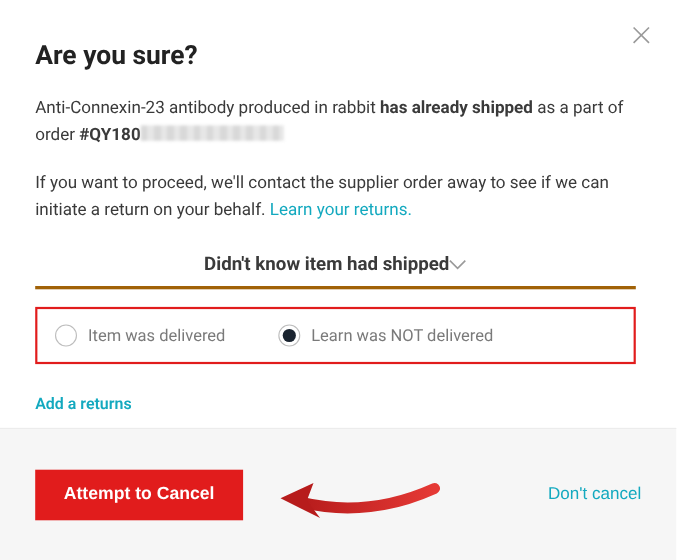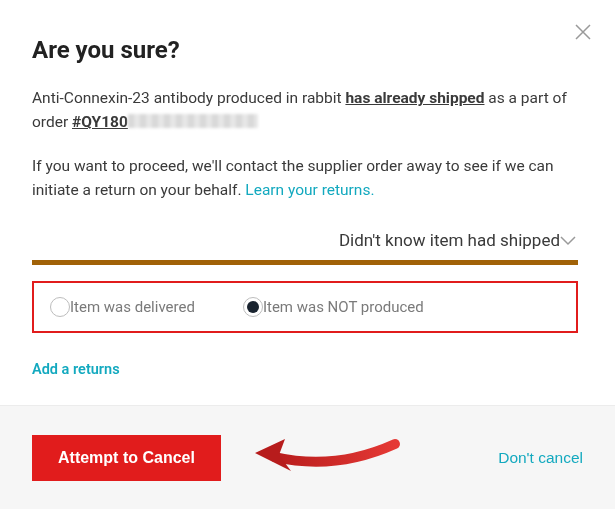--- a/index.html
+++ b/index.html
@@ -30,60 +30,62 @@
       font-weight: 700;
       color: #222;
       margin-bottom: 22px;
     }
     .body-text {
       font-size: 15.5px;
       line-height: 1.55;
       color: #3a3a3a;
       margin-bottom: 20px;
     }
-    .body-text b { font-weight: 700; text-decoration: underline; }
+    .body-text b { font-weight: 700; }
     .redact {
       display: inline-block;
       width: 130px;
       height: 14px;
       vertical-align: -1px;
       background: repeating-linear-gradient(90deg,#d8d8d8 0 6px,#e6e6e6 6px 12px);
       filter: blur(1.4px);
     }
     .link {
       color: #13a9bf;
       text-decoration: none;
       cursor: pointer;
     }
     .select-row {
       display: flex;
       align-items: center;
-      justify-content: flex-end;
-      border-bottom: 5px solid #a16207;
+      justify-content: center;
+      border-bottom: 3px solid #a16207;
       padding: 8px 2px 10px 2px;
       margin-top: 6px;
       cursor: pointer;
+      font-weight: bold;
     }
     .select-row .label {
       font-size: 17px;
       color: #3a3a3a;
     }
     .chev { color: #9a9a9a; }
     .chev svg { width: 16px; height: 10px; }
     .radio-box {
       border: 2px solid #e11c1c;
       margin-top: 16px;
       padding: 14px 16px;
       display: flex;
       align-items: center;
       gap: 48px;
     }
     .radio-opt {
       display: flex;
       align-items: center;
+      gap: 10px;
       cursor: pointer;
     }
     .radio-opt .circle {
       width: 20px;
       height: 20px;
       border: 1px solid #bdbdbd;
       border-radius: 50%;
       display: flex;
       align-items: center;
       justify-content: center;
@@ -109,21 +111,21 @@
       cursor: pointer;
     }
     .footer {
       background: #f6f6f6;
       border-top: 1px solid #ececec;
       padding: 28px 32px;
       display: flex;
       align-items: center;
       position: absolute;
       left: 0; right: 0; bottom: 0;
-      height: 104px;
+      height: 120px;
     }
     .btn-primary {
       background: #e11c1c;
       color: #fff;
       border: none;
       padding: 14px 26px;
       font-size: 16px;
       font-weight: 600;
       cursor: pointer;
     }
@@ -176,21 +178,21 @@
     </span>
   </div>
 
   <div class="radio-box">
     <div class="radio-opt">
       <span class="circle"></span>
       <span class="rlabel">Item was delivered</span>
     </div>
     <div class="radio-opt selected">
       <span class="circle"></span>
-      <span class="rlabel">Item was NOT produced</span>
+      <span class="rlabel">Learn was NOT delivered</span>
     </div>
   </div>
 
   <div class="add-comment">Add a returns</div>
 
 </div>
 
 <div class="footer">
   <button class="btn-primary">Attempt to Cancel</button>
   <button class="btn-link">Don't cancel</button>

